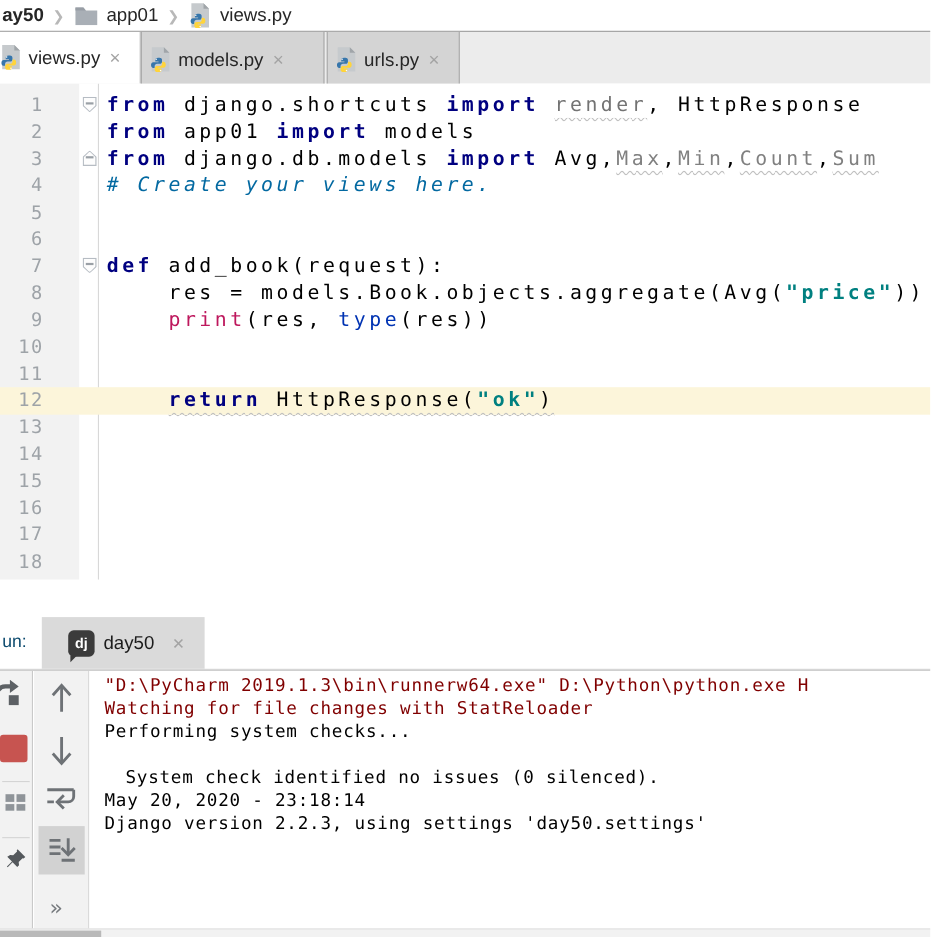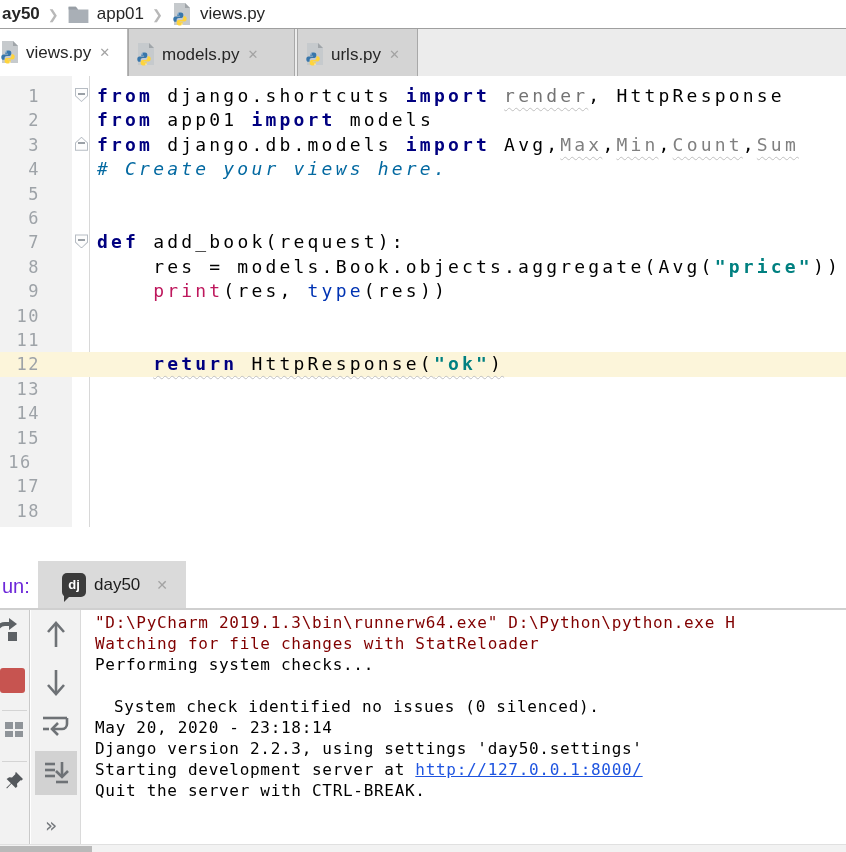--- a/index.html
+++ b/index.html
@@ -54,21 +54,21 @@
     text-decoration-color:#c0c0c0; text-decoration-thickness:1px; text-underline-offset:5px; }
 
   
   .context-bar { position:absolute; top:527px; left:0; width:846px; height:33px;
     background:#f2f2f2; border-top:1px solid #dcdcdc; border-bottom:1px solid #e4e4e4;
     display:flex; align-items:center; padding-left:105px; font-size:16px; color:#6b6b6b; }
 
   
   .run-strip { position:absolute; top:560px; left:0; width:846px; height:49px; background:#fff;
     border-bottom:1px solid #cfcfcf; }
-  .run-label { position:absolute; left:2px; top:15px; font-size:20px; color:#6d28d9; }
+  .run-label { position:absolute; left:2px; top:15px; font-size:16px; color:#0c4a6e; }
   .run-tab { position:absolute; left:38px; top:1px; width:148px; height:47px; background:#dadada;
     display:flex; align-items:center; gap:8px; padding-left:24px; font-size:17px; color:#1c1c1c; }
   .dj-icon { width:24px; height:24px; background:#3b3b3b; border-radius:5px; color:#fff;
     font-weight:bold; font-size:13px; display:flex; align-items:center; justify-content:center;
     position:relative; font-family:"Liberation Sans",sans-serif; }
   .dj-icon::after { content:""; position:absolute; left:2px; bottom:-5px; width:0; height:0;
     border-left:6px solid #3b3b3b; border-bottom:6px solid transparent; }
   .run-tab-close { color:#a3a3a3; font-size:14px; margin-left:8px; }
 
   
@@ -196,21 +196,21 @@
         <div class="lnum" style="top: 130px;">6</div>
         <div class="lnum" style="top: 154.4px;">7</div>
         <div class="lnum" style="top: 178.8px;">8</div>
         <div class="lnum" style="top: 203.2px;">9</div>
         <div class="lnum" style="top: 227.6px;">10</div>
         <div class="lnum" style="top: 252px;">11</div>
         <div class="lnum" style="top: 276.4px;">12</div>
         <div class="lnum" style="top: 300.8px;">13</div>
         <div class="lnum" style="top: 325.2px;">14</div>
         <div class="lnum" style="top: 349.6px;">15</div>
-        <div class="lnum" style="top: 374px; text-align: center;">16</div>
+        <div class="lnum" style="top: 374px;">16</div>
         <div class="lnum" style="top: 398.4px;">17</div>
         <div class="lnum" style="top: 422.8px;">18</div>
         <div class="lnum" style="top: 447.2px;">19</div>
       </div>
     <div id="fold-markers">
         <div class="fold" style="top: 12px;">
           <div class="fold-outer"></div>
           <div class="fold-inner"></div>
           <div class="fold-minus"></div>
         </div>
@@ -320,21 +320,19 @@
         </div>
       </div>
     <div class="console-out" id="console-out">
         <div class="console-line" style="top: 2px;"><span style="color: rgb(128, 0, 0);">"D:\PyCharm 2019.1.3\bin\runnerw64.exe" D:\Python\python.exe H</span></div>
         <div class="console-line" style="top: 44px;"><span>Performing system checks...</span></div>
         <div class="console-line" style="top: 23px;"><span style="color: rgb(128, 0, 0);">Watching for file changes with StatReloader</span></div>
         <div class="console-line" style="top: 65px;"></div>
         <div class="console-line" style="top: 86px; margin-left: 19px;"><span>System check identified no issues (0 silenced).</span></div>
         <div class="console-line" style="top: 107px;"><span>May 20, 2020 - 23:18:14</span></div>
         <div class="console-line" style="top: 128px;"><span>Django version 2.2.3, using settings 'day50.settings'</span></div>
-        <div class="console-line" style="top: 149px;"><span>Starting development server at </span><span class="cs-link" style="color: rgb(31, 85, 224);">http://127.0.0.1:8000/</span></div>
-        <div class="console-line" style="top: 170px;"><span>Quit the server with CTRL-BREAK.</span></div>
       </div>
     <div class="hscroll">
       <div class="hthumb"></div>
     </div>
   </div>
 
 </div>
 
 </body></html>

